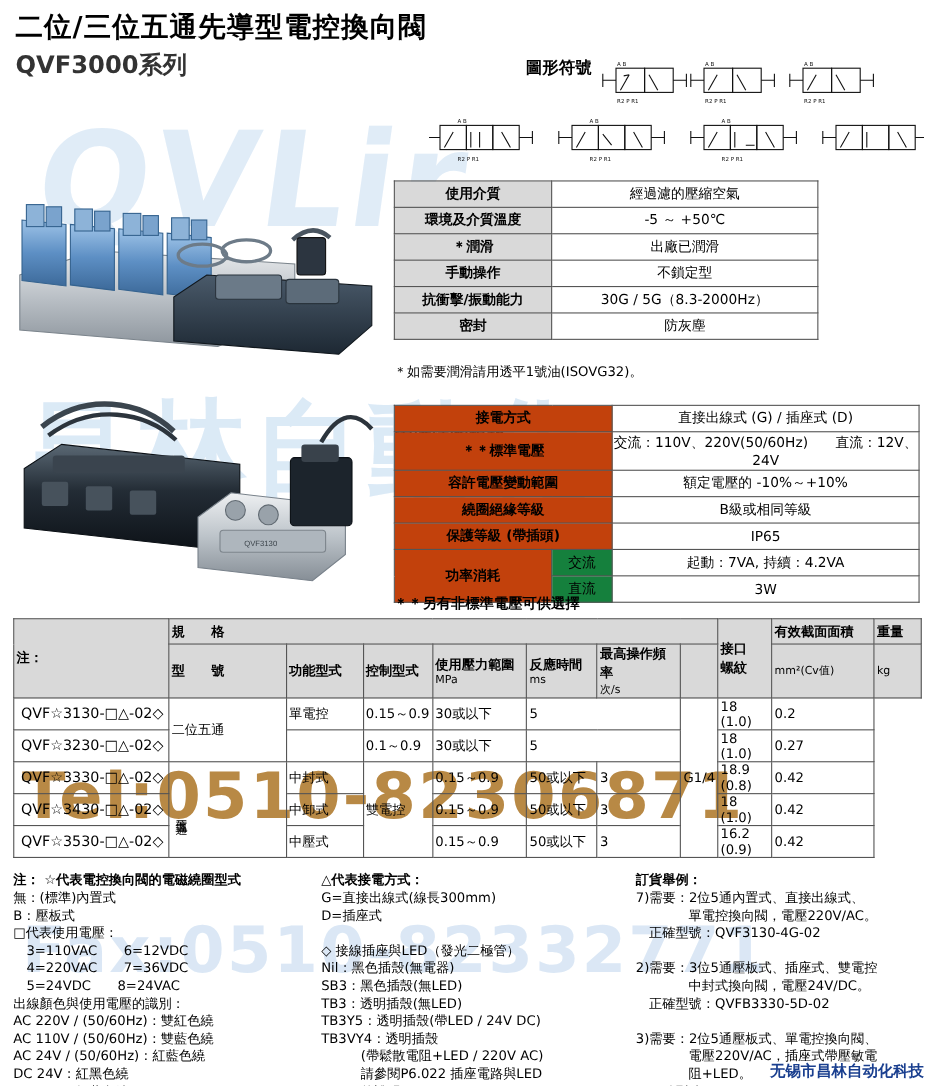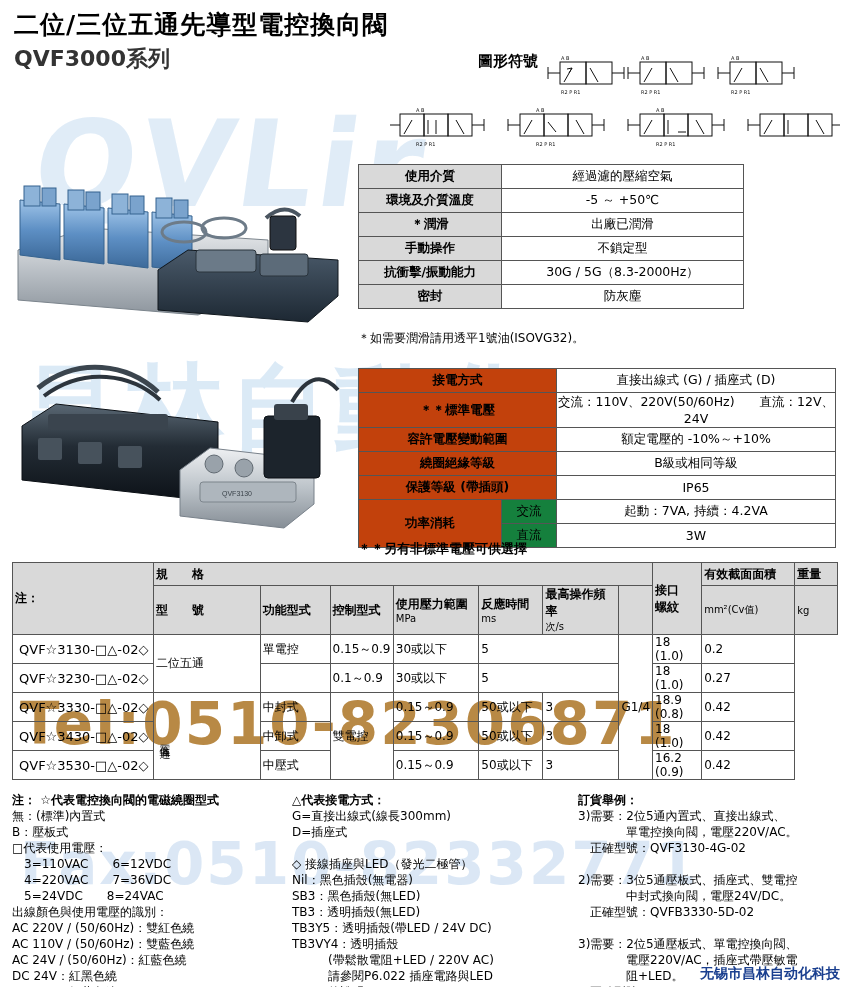--- a/index.html
+++ b/index.html
@@ -448,21 +448,21 @@
     <div>TB3：透明插殼(無LED)</div>
     <div>TB3Y5：透明插殼(帶LED / 24V DC)</div>
     <div>TB3VY4：透明插殼</div>
     <div>　　　(帶鬆散電阻+LED / 220V AC)</div>
     <div>　　　請參閱P6.022 插座電路與LED</div>
     <div>　　　的說明。</div>
   </div>
 
   <div class="fn fnC">
     <div class="ttl">訂貨舉例：</div>
-    <div>3)需要：2位5通內置式、直接出線式、</div>
+    <div>7)需要：2位5通內置式、直接出線式、</div>
     <div>　　　　單電控換向閥，電壓220V/AC。</div>
     <div>　正確型號：QVF3130-4G-02</div>
     <div>&nbsp;</div>
     <div>2)需要：3位5通壓板式、插座式、雙電控</div>
     <div>　　　　中封式換向閥，電壓24V/DC。</div>
     <div>　正確型號：QVFB3330-5D-02</div>
     <div>&nbsp;</div>
     <div>3)需要：2位5通壓板式、單電控換向閥、</div>
     <div>　　　　電壓220V/AC，插座式帶壓敏電</div>
     <div>　　　　阻+LED。</div>

